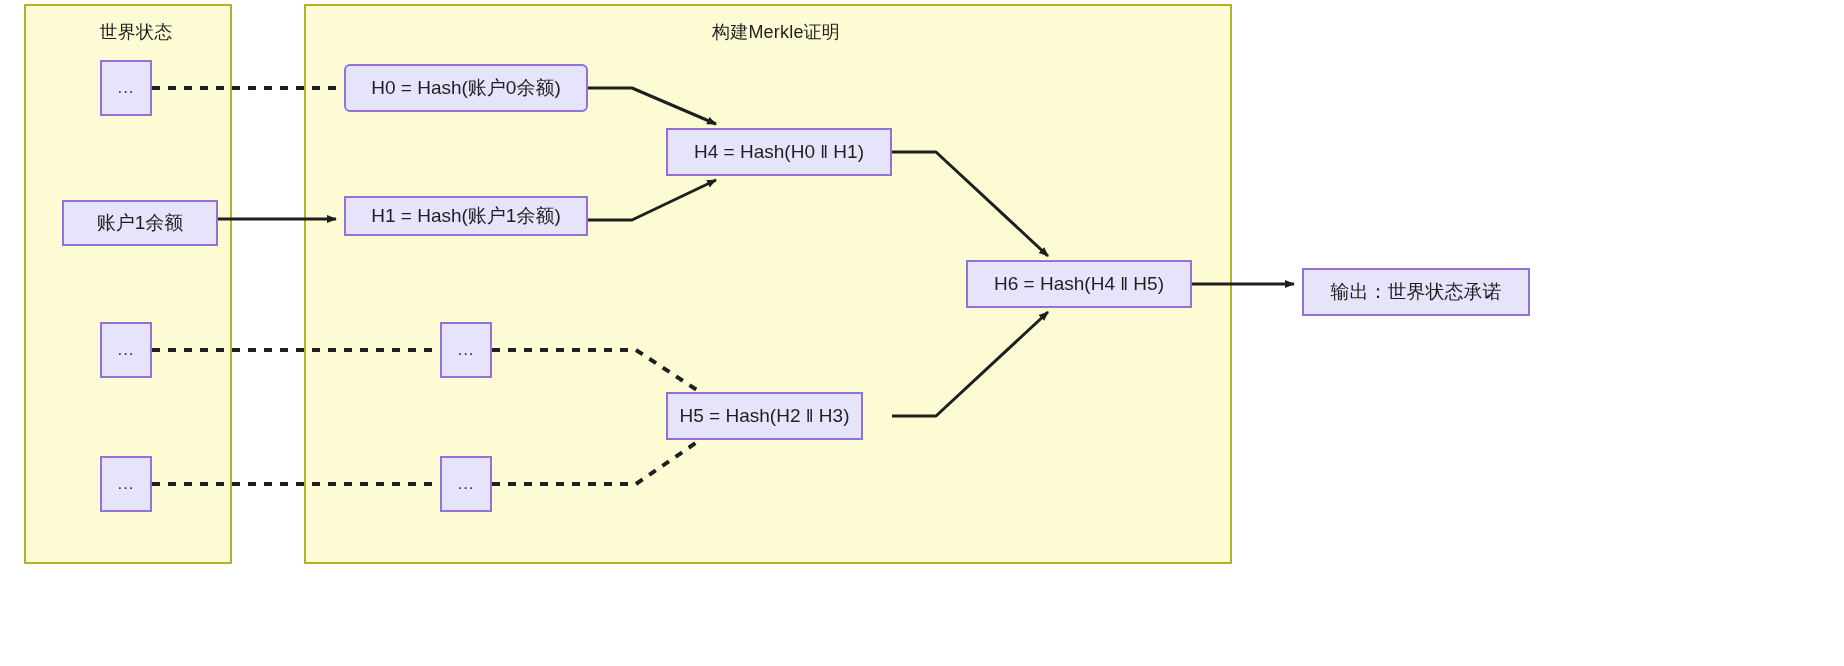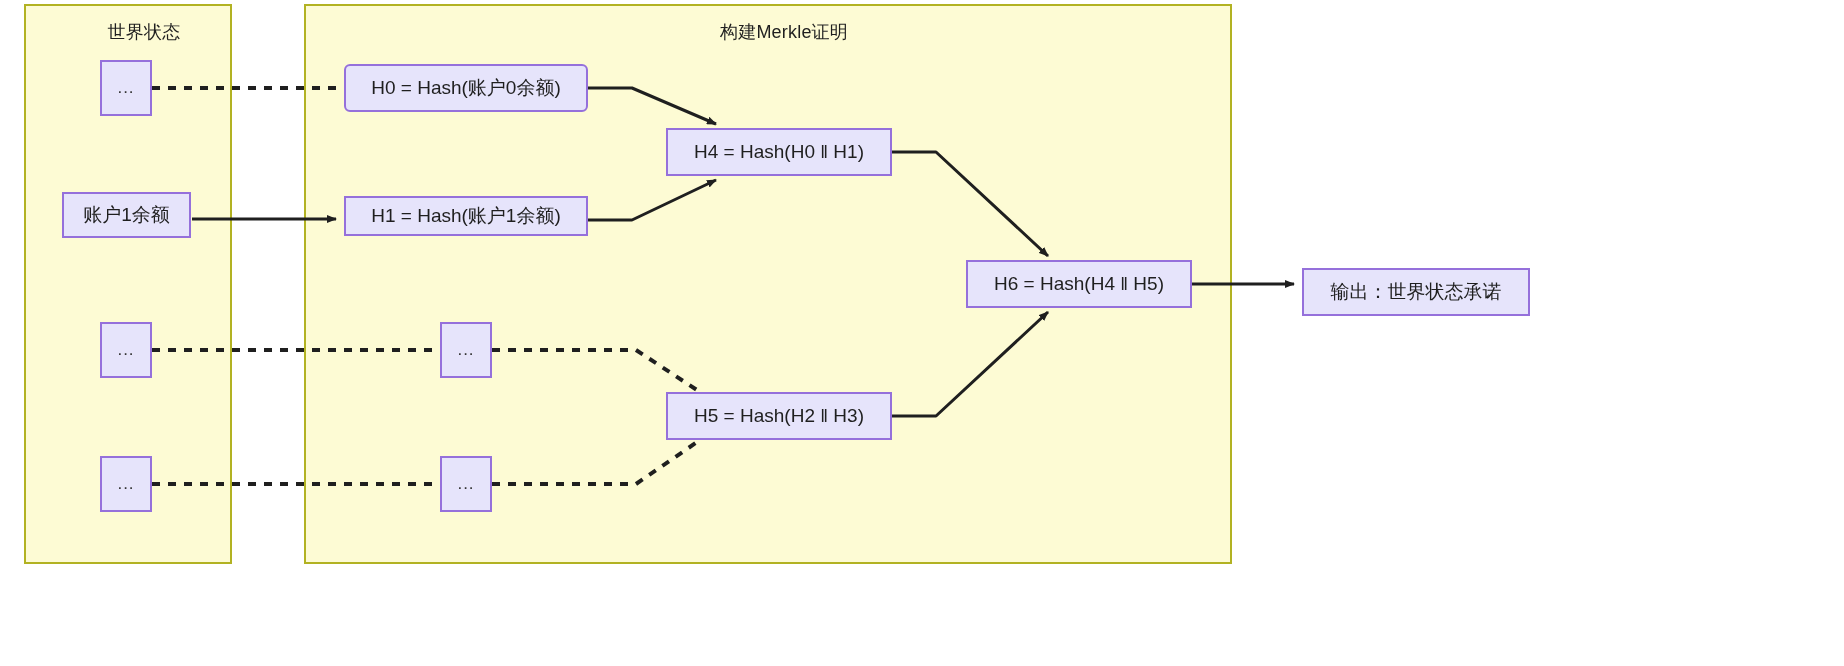--- a/index.html
+++ b/index.html
@@ -29,21 +29,21 @@
   .group-box {
     position: absolute;
     background: #fdfbd4;
     border: 2px solid #b2b222;
     box-sizing: border-box;
   }
   .group-title {
     position: absolute;
     width: 100%;
     top: 14px;
-    left: 16px;
+    left: 8px;
     text-align: center;
     font-size: 18px;
     color: #1f1f1f;
     letter-spacing: 0.2px;
   }
   .node {
     position: absolute;
     background: #e6e4fb;
     border: 2px solid #9570db;
     box-sizing: border-box;
@@ -98,35 +98,35 @@
 
     <path d="M892,152 L936,152 L1048,256" fill="none" stroke="#1f1f1f" stroke-width="3" stroke-linejoin="round" marker-end="url(#arrowhead)"></path>
 
     <path d="M892,416 L936,416 L1048,312" fill="none" stroke="#1f1f1f" stroke-width="3" stroke-linejoin="round" marker-end="url(#arrowhead)"></path>
 
     <path d="M1192,284 L1294,284" fill="none" stroke="#1f1f1f" stroke-width="3" marker-end="url(#arrowhead)"></path>
   </svg>
 
   <div class="node ellipsis" style="left:100px; top:60px; width:52px; height:56px;">...</div>
 
-  <div class="node" style="left:62px; top:192px; width:129px; height:46px;">账户1余额</div>
+  <div class="node" style="left:62px; top:200px; width:156px; height:46px;">账户1余额</div>
 
   <div class="node ellipsis" style="left:100px; top:322px; width:52px; height:56px;">...</div>
 
   <div class="node ellipsis" style="left:100px; top:456px; width:52px; height:56px;">...</div>
 
   <div class="node" style="left:344px; top:64px; width:244px; height:48px;border-radius:6px;">H0 = Hash(账户0余额)</div>
 
   <div class="node" style="left:344px; top:196px; width:244px; height:40px;">H1 = Hash(账户1余额)</div>
 
   <div class="node ellipsis" style="left:440px; top:322px; width:52px; height:56px;">...</div>
 
   <div class="node ellipsis" style="left:440px; top:456px; width:52px; height:56px;">...</div>
 
   <div class="node" style="left:666px; top:128px; width:226px; height:48px;">H4 = Hash(H0 ‖ H1)</div>
 
-  <div class="node" style="left:666px; top:392px; width:226px; height:48px;">H5 = Hash(H2 ‖ H3)</div>
+  <div class="node" style="left:666px; top:392px; width:197px; height:48px;">H5 = Hash(H2 ‖ H3)</div>
 
   <div class="node" style="left:966px; top:260px; width:226px; height:48px;">H6 = Hash(H4 ‖ H5)</div>
 
   <div class="node" style="left:1302px; top:268px; width:228px; height:48px;">输出：世界状态承诺</div>
 
 </div>
 
 </body></html>

